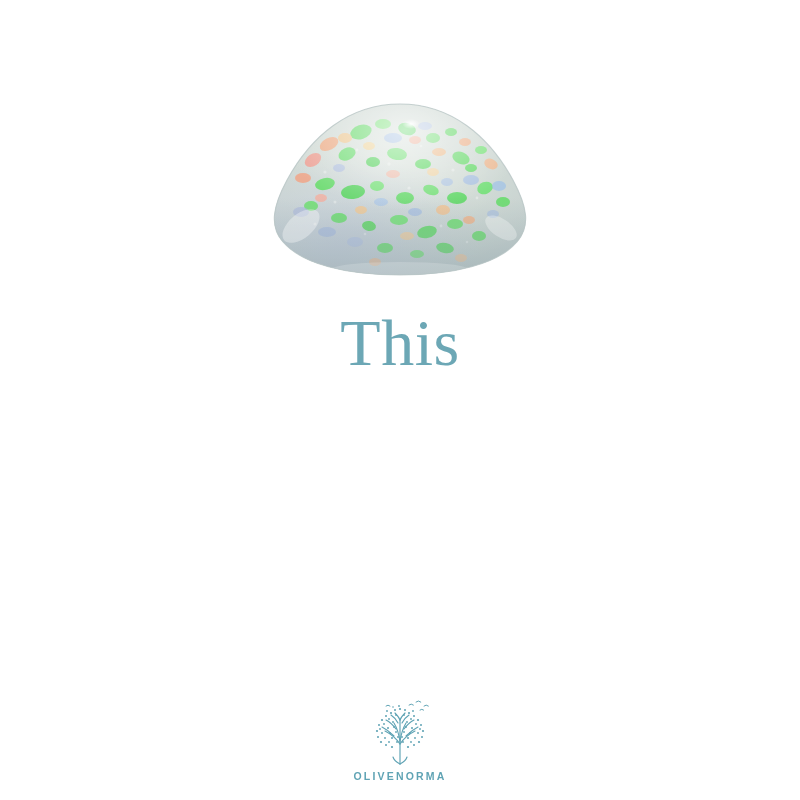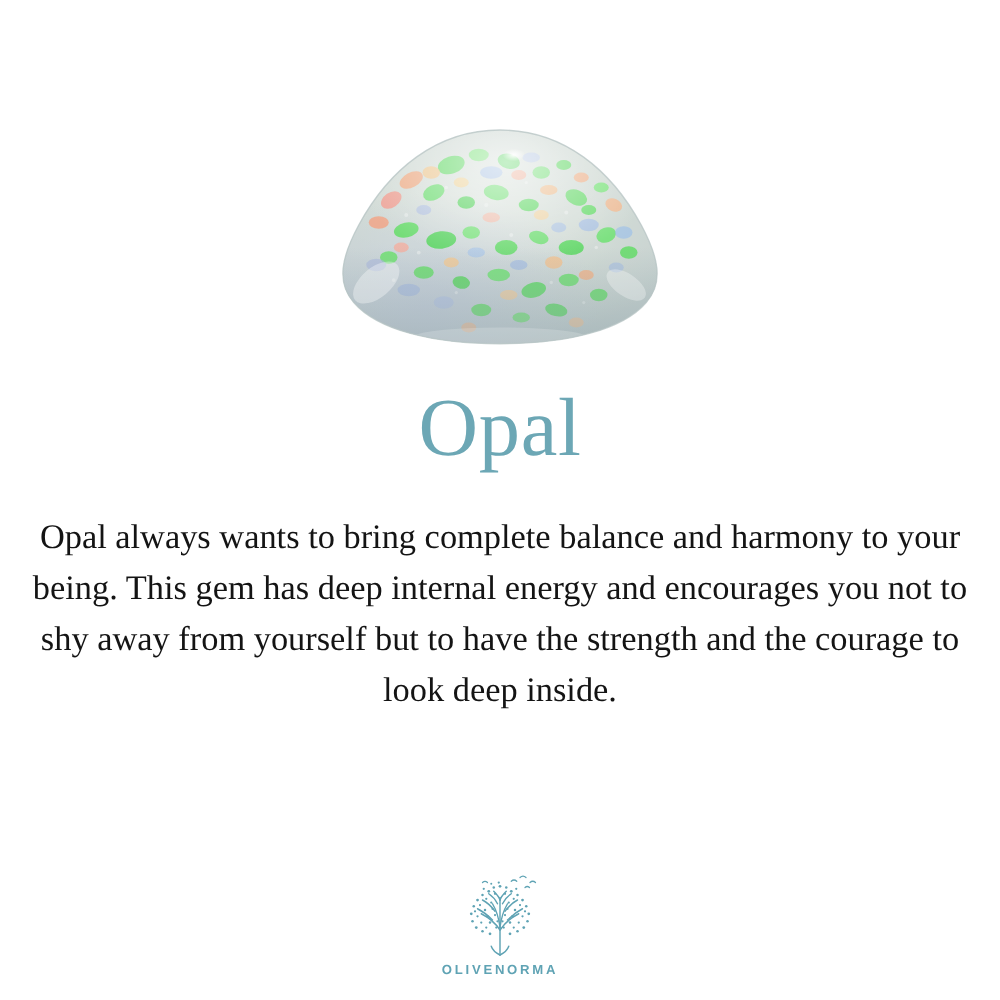--- a/index.html
+++ b/index.html
@@ -263,24 +263,23 @@
                  C 186 2 224 34 248 78
                  C 262 104 266 124 252 140
                  C 233 162 189 173 135 173
                  C 81 173 37 162 18 140
                  C 4 124 8 104 22 78
                  C 46 34 84 2 135 2 Z" fill="none" stroke="#b7c4c4" stroke-width="1.1" opacity="0.75"></path>
       </svg>
     </div>
   </div>
 
-  <h1 class="title" style="color: rgb(108, 167, 181);">Opal</h1>
-
-
-  <p class="body-copy" style="color: rgb(20, 20, 20);">Opal always wants to bring complete balance and harmony to your being. This gem has deep internal energy and encourages you not to shy away from yourself but to have the strength and the courage to look deep inside.</p>
+  <h1 class="title" style="color: rgb(108, 167, 181);">This</h1>
+
+
 
   <div class="logo-block">
     <svg class="logo-mark" viewBox="0 0 74 70" aria-hidden="true">
       <g stroke="#5fa3b4" stroke-width="1.15" fill="none" stroke-linecap="round">
 
         <path d="M37 66 L37 44"></path>
         <path d="M37 66 C 33 64 31 62 30 59"></path>
         <path d="M37 66 C 41 64 43 62 44 59"></path>
 
         <path d="M37 46 C 33 40 28 36 22 33"></path>

